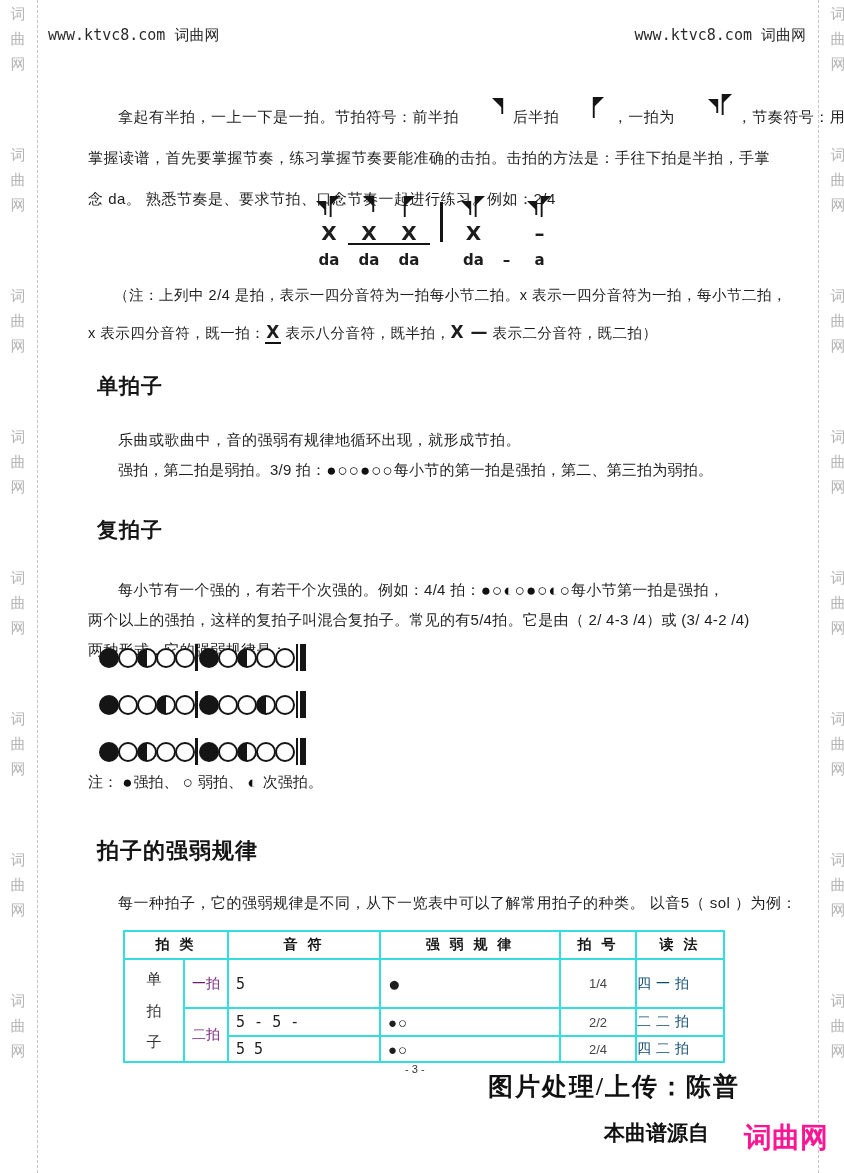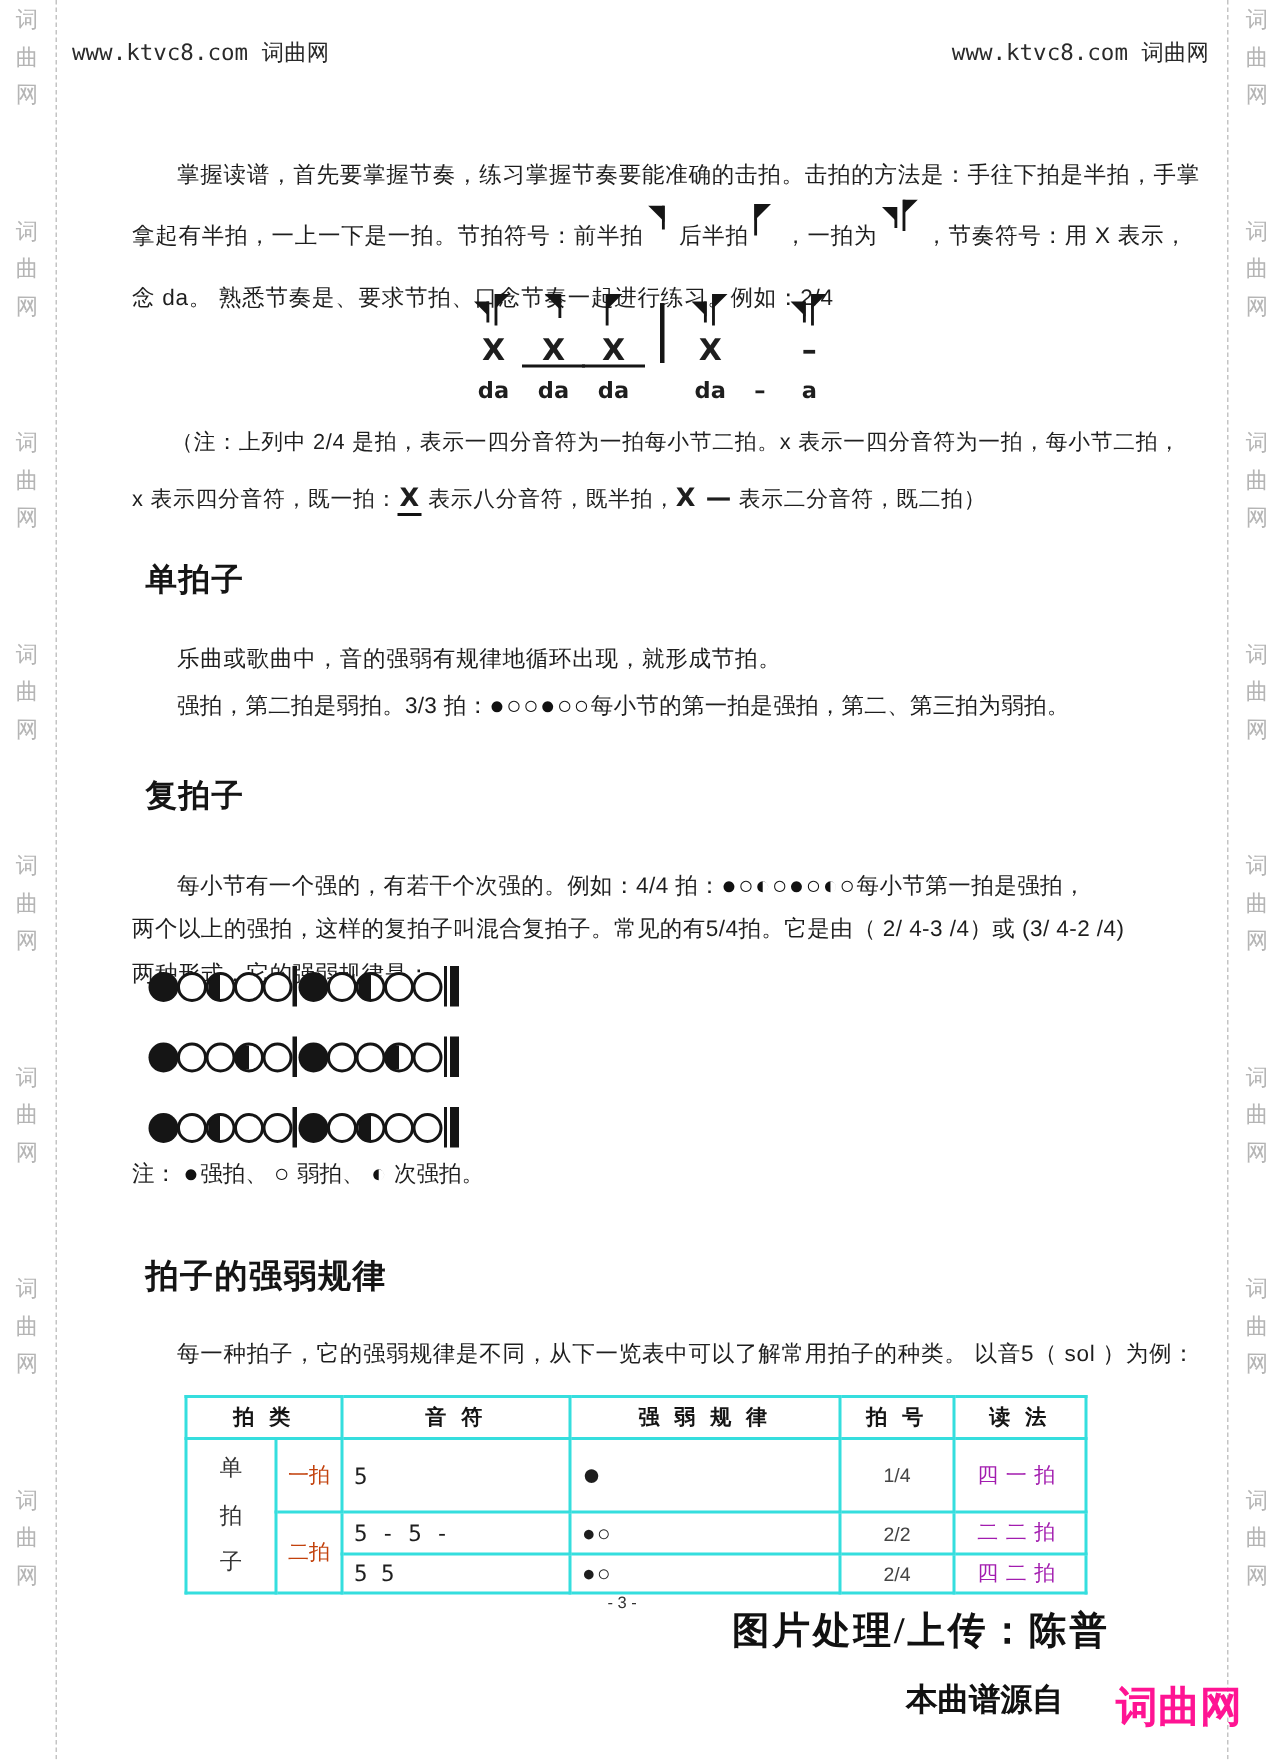--- a/index.html
+++ b/index.html
@@ -60,26 +60,26 @@
   .pb1{display:inline-block;width:3px;height:27px;background:#151515;vertical-align:middle;margin:0 1px;}
   .pb2{display:inline-block;width:6px;height:27px;background:#151515;vertical-align:middle;margin-left:6px;position:relative;}
   .pb2::before{content:"";position:absolute;left:-4px;top:0;width:2px;height:100%;background:#151515;}
   .legend{top:766px;font-size:15px;}
   .legend .tline{height:32px;line-height:32px;}
   
   .btable{position:absolute;left:123px;top:930px;width:600px;border-collapse:collapse;table-layout:fixed;}
   .btable th,.btable td{border:2px solid #35dede;padding:0;}
   .btable th{height:26px;font-size:14px;font-weight:700;letter-spacing:3px;text-align:center;color:#151515;}
   .cat{font-size:15px;text-align:center;line-height:2.1;word-break:break-all;padding:0 21px !important;color:#333;}
-  .sub{font-size:14px;text-align:center;color:#c2410c;}
+  .sub{font-size:14px;text-align:center;color:#701a75;}
   .note{font-size:15px;text-align:left;padding-left:7px !important;font-family:"DejaVu Sans Mono","Liberation Mono",monospace;}
   .pat{font-size:15px;text-align:left;padding-left:7px !important;letter-spacing:1px;}
   .pat-lg{font-size:21px;}
   .sig{font-size:13px;text-align:center;color:#454545;}
-  .read{font-size:14px;text-align:center;letter-spacing:5px;color:#a21caf;}
+  .read{font-size:14px;text-align:left;letter-spacing:5px;color:#0c4a6e;}
   .r1 td{height:47px;}
   .r2 td{height:26px;}
   .r3 td{height:24px;}
   
   .fpage{position:absolute;left:405px;top:1063px;font-size:11px;color:#333;}
   .fcredit{position:absolute;left:488px;top:1070px;font-size:25px;font-weight:700;letter-spacing:2px;
            font-family:"Liberation Serif","DejaVu Serif",serif;color:#111;}
   .fsource{position:absolute;left:604px;top:1119px;font-size:21px;font-weight:700;color:#111;}
   .flogo{position:absolute;left:744px;top:1119px;font-size:28px;font-weight:700;}
 </style>
@@ -172,33 +172,33 @@
         <div class="wmc">词</div>
         <div class="wmc">曲</div>
         <div class="wmc">网</div>
       </div>
     </div>
 
   <div class="hdr l">www.ktvc8.com 词曲网</div>
   <div class="hdr r">www.ktvc8.com 词曲网</div>
 
   <div class="tblock intro ind1">
-      <div class="tline"><span class="sg-t">掌握读谱，首先要掌握节奏，练习掌握节奏要能准确的击拍。击拍的方法是：手往下拍是半拍，手掌</span></div>
       <div class="tline"><span class="sg-t">拿起有半拍，一上一下是一拍。节拍符号：前半拍</span><span class="flg"><svg width="13" height="21" viewBox="0 0 13 21">
             <polygon points="0,0 11,0 11,11" fill="#151515"></polygon>
             <rect x="9.3" y="0" width="1.9" height="16" fill="#151515"></rect>
           </svg></span><span class="sg-t"> 后半拍</span><span class="flg"><svg width="13" height="22" viewBox="0 0 13 22">
             <polygon points="1,0 12,0 1,11" fill="#151515"></polygon>
             <rect x="0.8" y="0" width="1.9" height="21" fill="#151515"></rect>
           </svg></span><span class="sg-t"> ，一拍为</span><span class="flg"><svg width="26" height="25" viewBox="0 0 26 25">
             <polygon points="0,5 10,5 10,15" fill="#151515"></polygon>
             <rect x="8.3" y="5" width="1.9" height="14" fill="#151515"></rect>
             <polygon points="14,0 24,0 14,10" fill="#151515"></polygon>
             <rect x="13.7" y="0" width="1.9" height="21" fill="#151515"></rect>
           </svg></span><span class="sg-t">，节奏符号：用 X 表示，</span></div>
+      <div class="tline"><span class="sg-t">掌握读谱，首先要掌握节奏，练习掌握节奏要能准确的击拍。击拍的方法是：手往下拍是半拍，手掌</span></div>
       <div class="tline"><span class="sg-t">念 da。 熟悉节奏是、要求节拍、口念节奏一起进行练习。例如：2/4</span></div>
     </div>
 
   <div class="notation">
       <div class="ncol">
         <div class="nflag">
           <svg width="26" height="25" viewBox="0 0 26 25">
             <polygon points="0,5 10,5 10,15" fill="#151515"></polygon>
             <rect x="8.3" y="5" width="1.9" height="14" fill="#151515"></rect>
             <polygon points="14,0 24,0 14,10" fill="#151515"></polygon>
@@ -263,21 +263,21 @@
   <div class="tblock notep">
       <div class="tline"><span class="sg-t">（注：上列中 2/4 是拍，表示一四分音符为一拍每小节二拍。x 表示一四分音符为一拍，每小节二拍，</span></div>
       <div class="tline"><span class="sg-t">x 表示四分音符，既一拍：</span><span class="sg-xu">X</span><span class="sg-t"> 表示八分音符，既半拍，</span><span class="sg-xb">X —</span><span class="sg-t"> 表示二分音符，既二拍）</span></div>
     </div>
 
   <div class="sheading h1">单拍子</div>
   <div class="tblock sp1">
     <div class="tline">乐曲或歌曲中，音的强弱有规律地循环出现，就形成节拍。</div>
   </div>
   <div class="tblock simple ind1">
-      <div class="tline"><span class="sg-t">强拍，第二拍是弱拍。3/3 拍：</span><span class="sg-b">●○○●○○</span><span class="sg-t">每小节的第一拍是强拍，第二、第三拍为弱拍。</span></div>
+      <div class="tline"><span class="sg-t">强拍，第二拍是弱拍。3/9 拍：</span><span class="sg-b">●○○●○○</span><span class="sg-t">每小节的第一拍是强拍，第二、第三拍为弱拍。</span></div>
     </div>
 
   <div class="sheading h2">复拍子</div>
   <div class="tblock compound ind1">
       <div class="tline"><span class="sg-t">每小节有一个强的，有若干个次强的。例如：4/4 拍：</span><span class="sg-b">●○◐○●○◐○</span><span class="sg-t">每小节第一拍是强拍，</span></div>
       <div class="tline"><span class="sg-t">两个以上的强拍，这样的复拍子叫混合复拍子。常见的有5/4拍。它是由（ 2/ 4-3 /4）或 (3/ 4-2 /4)</span></div>
       <div class="tline"><span class="sg-t">两种形式，它的强弱规律是：</span></div>
     </div>
 
   <div class="patterns">

